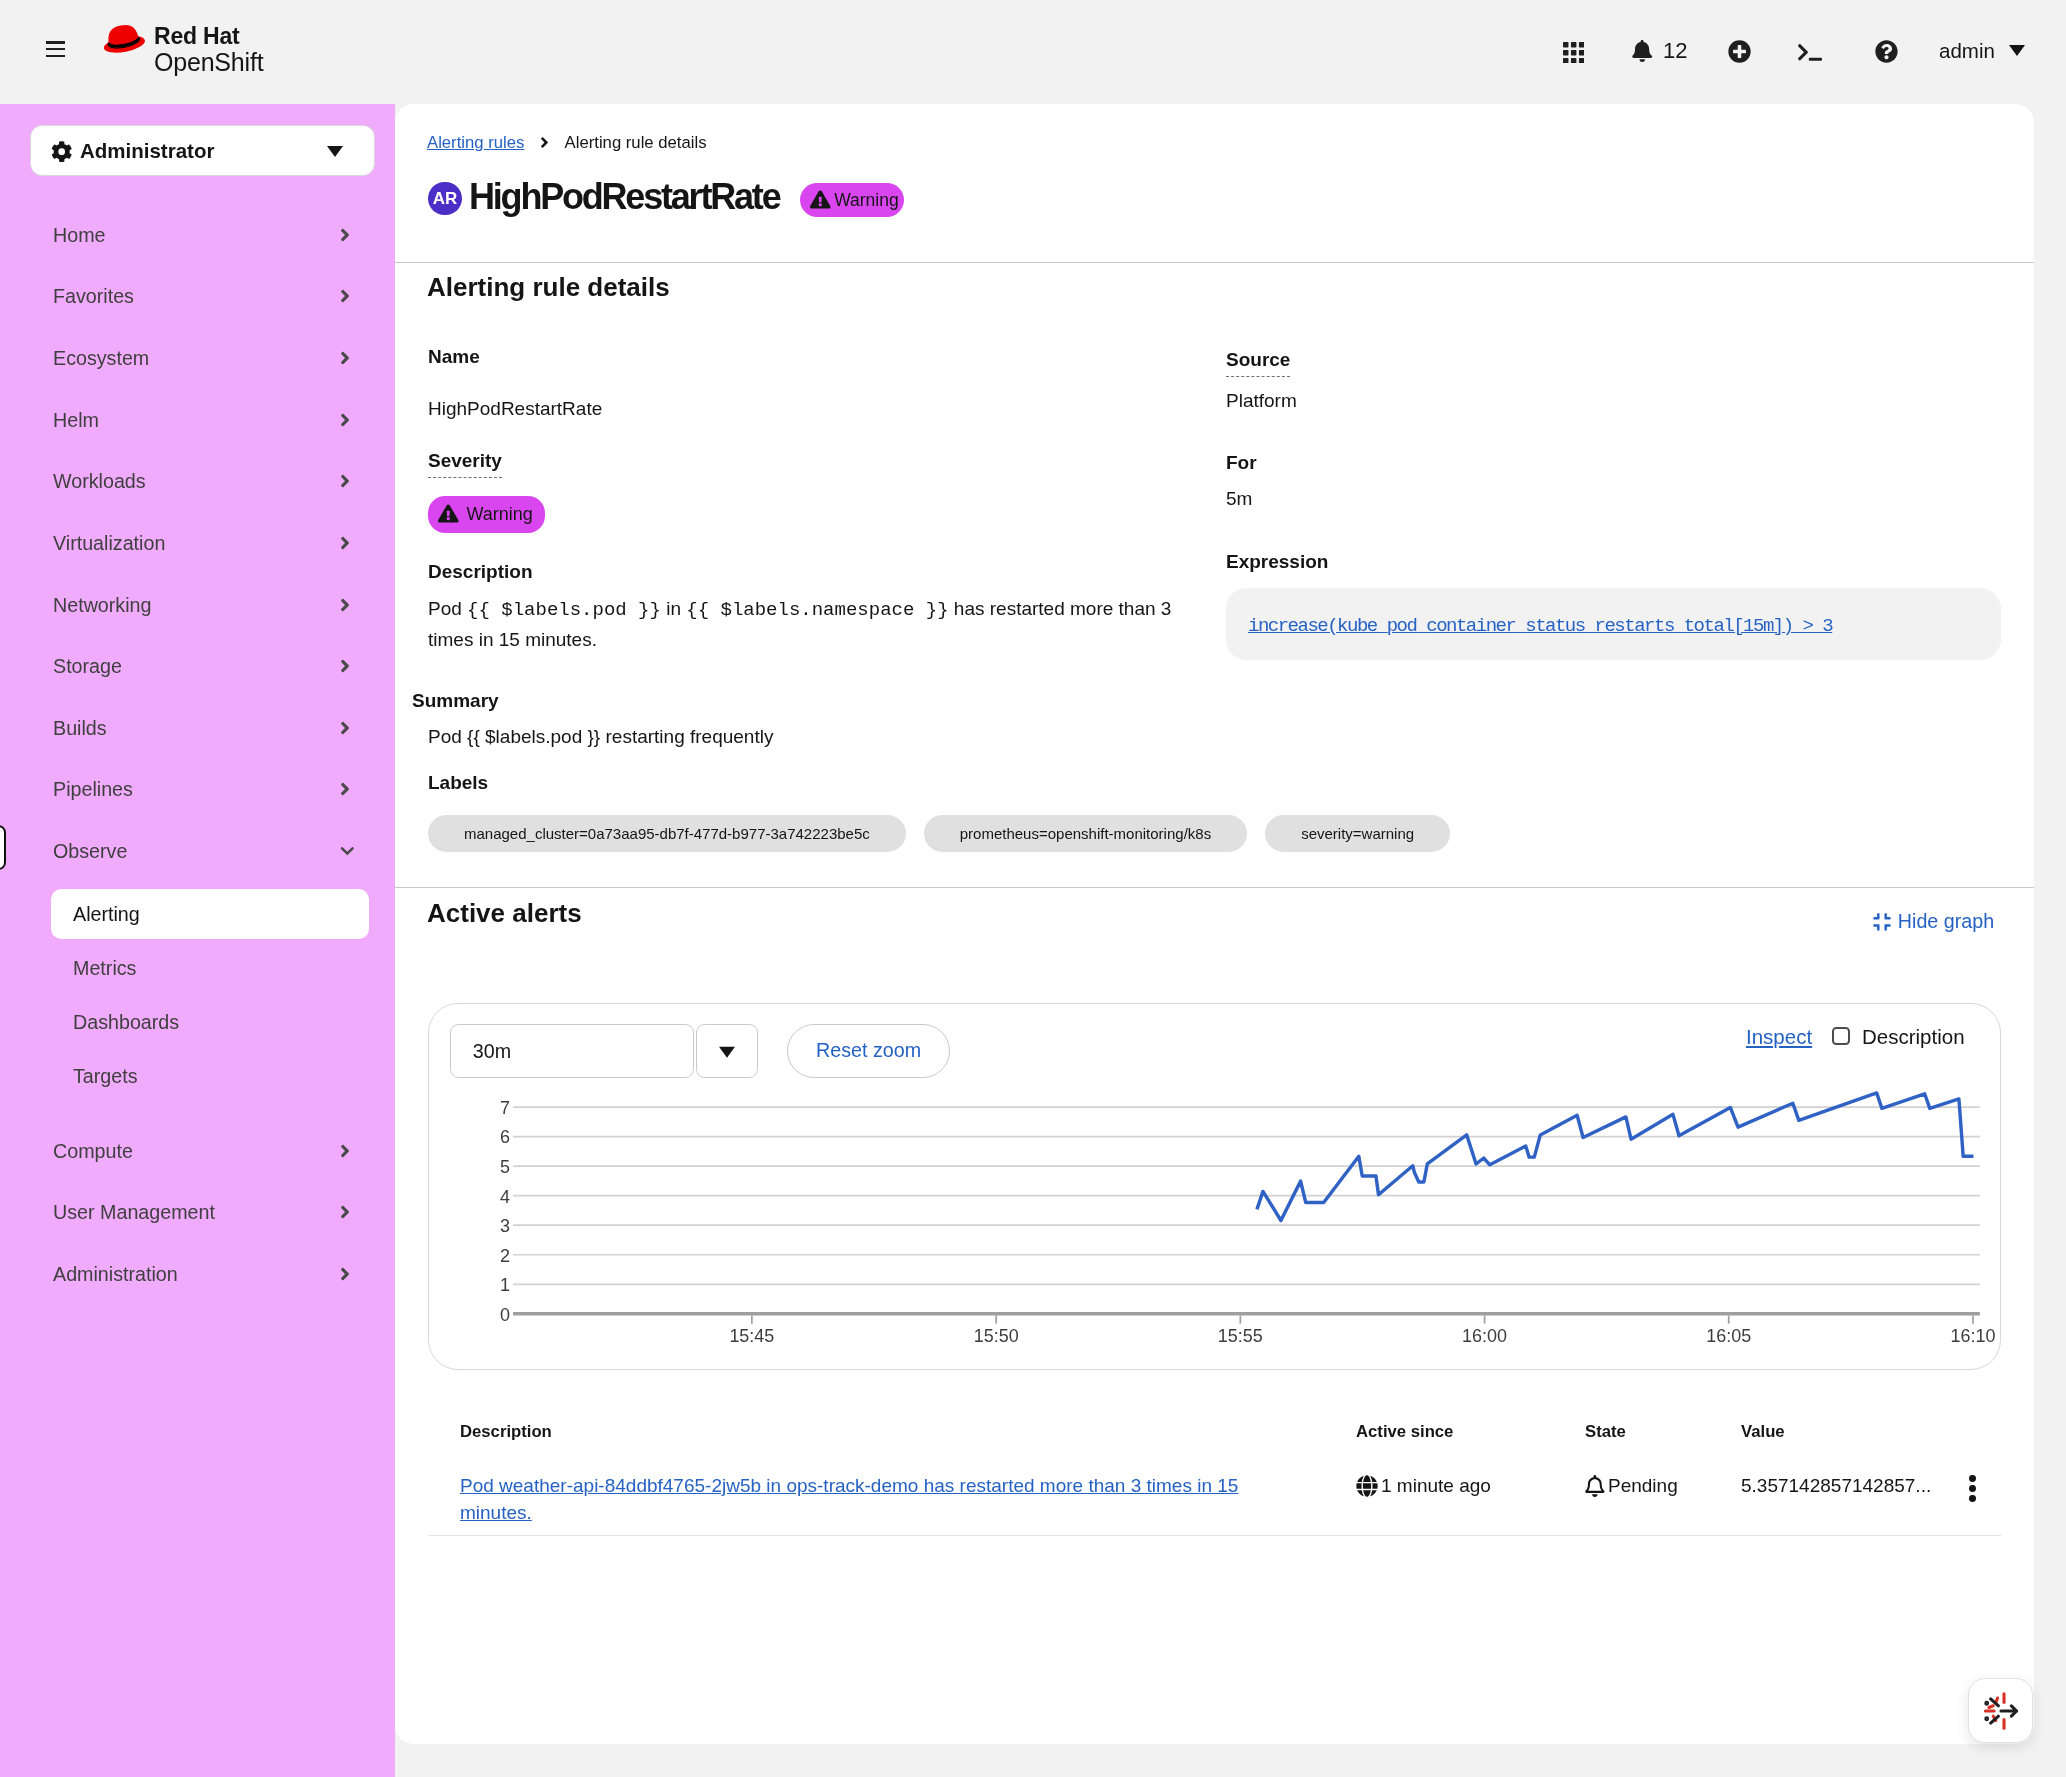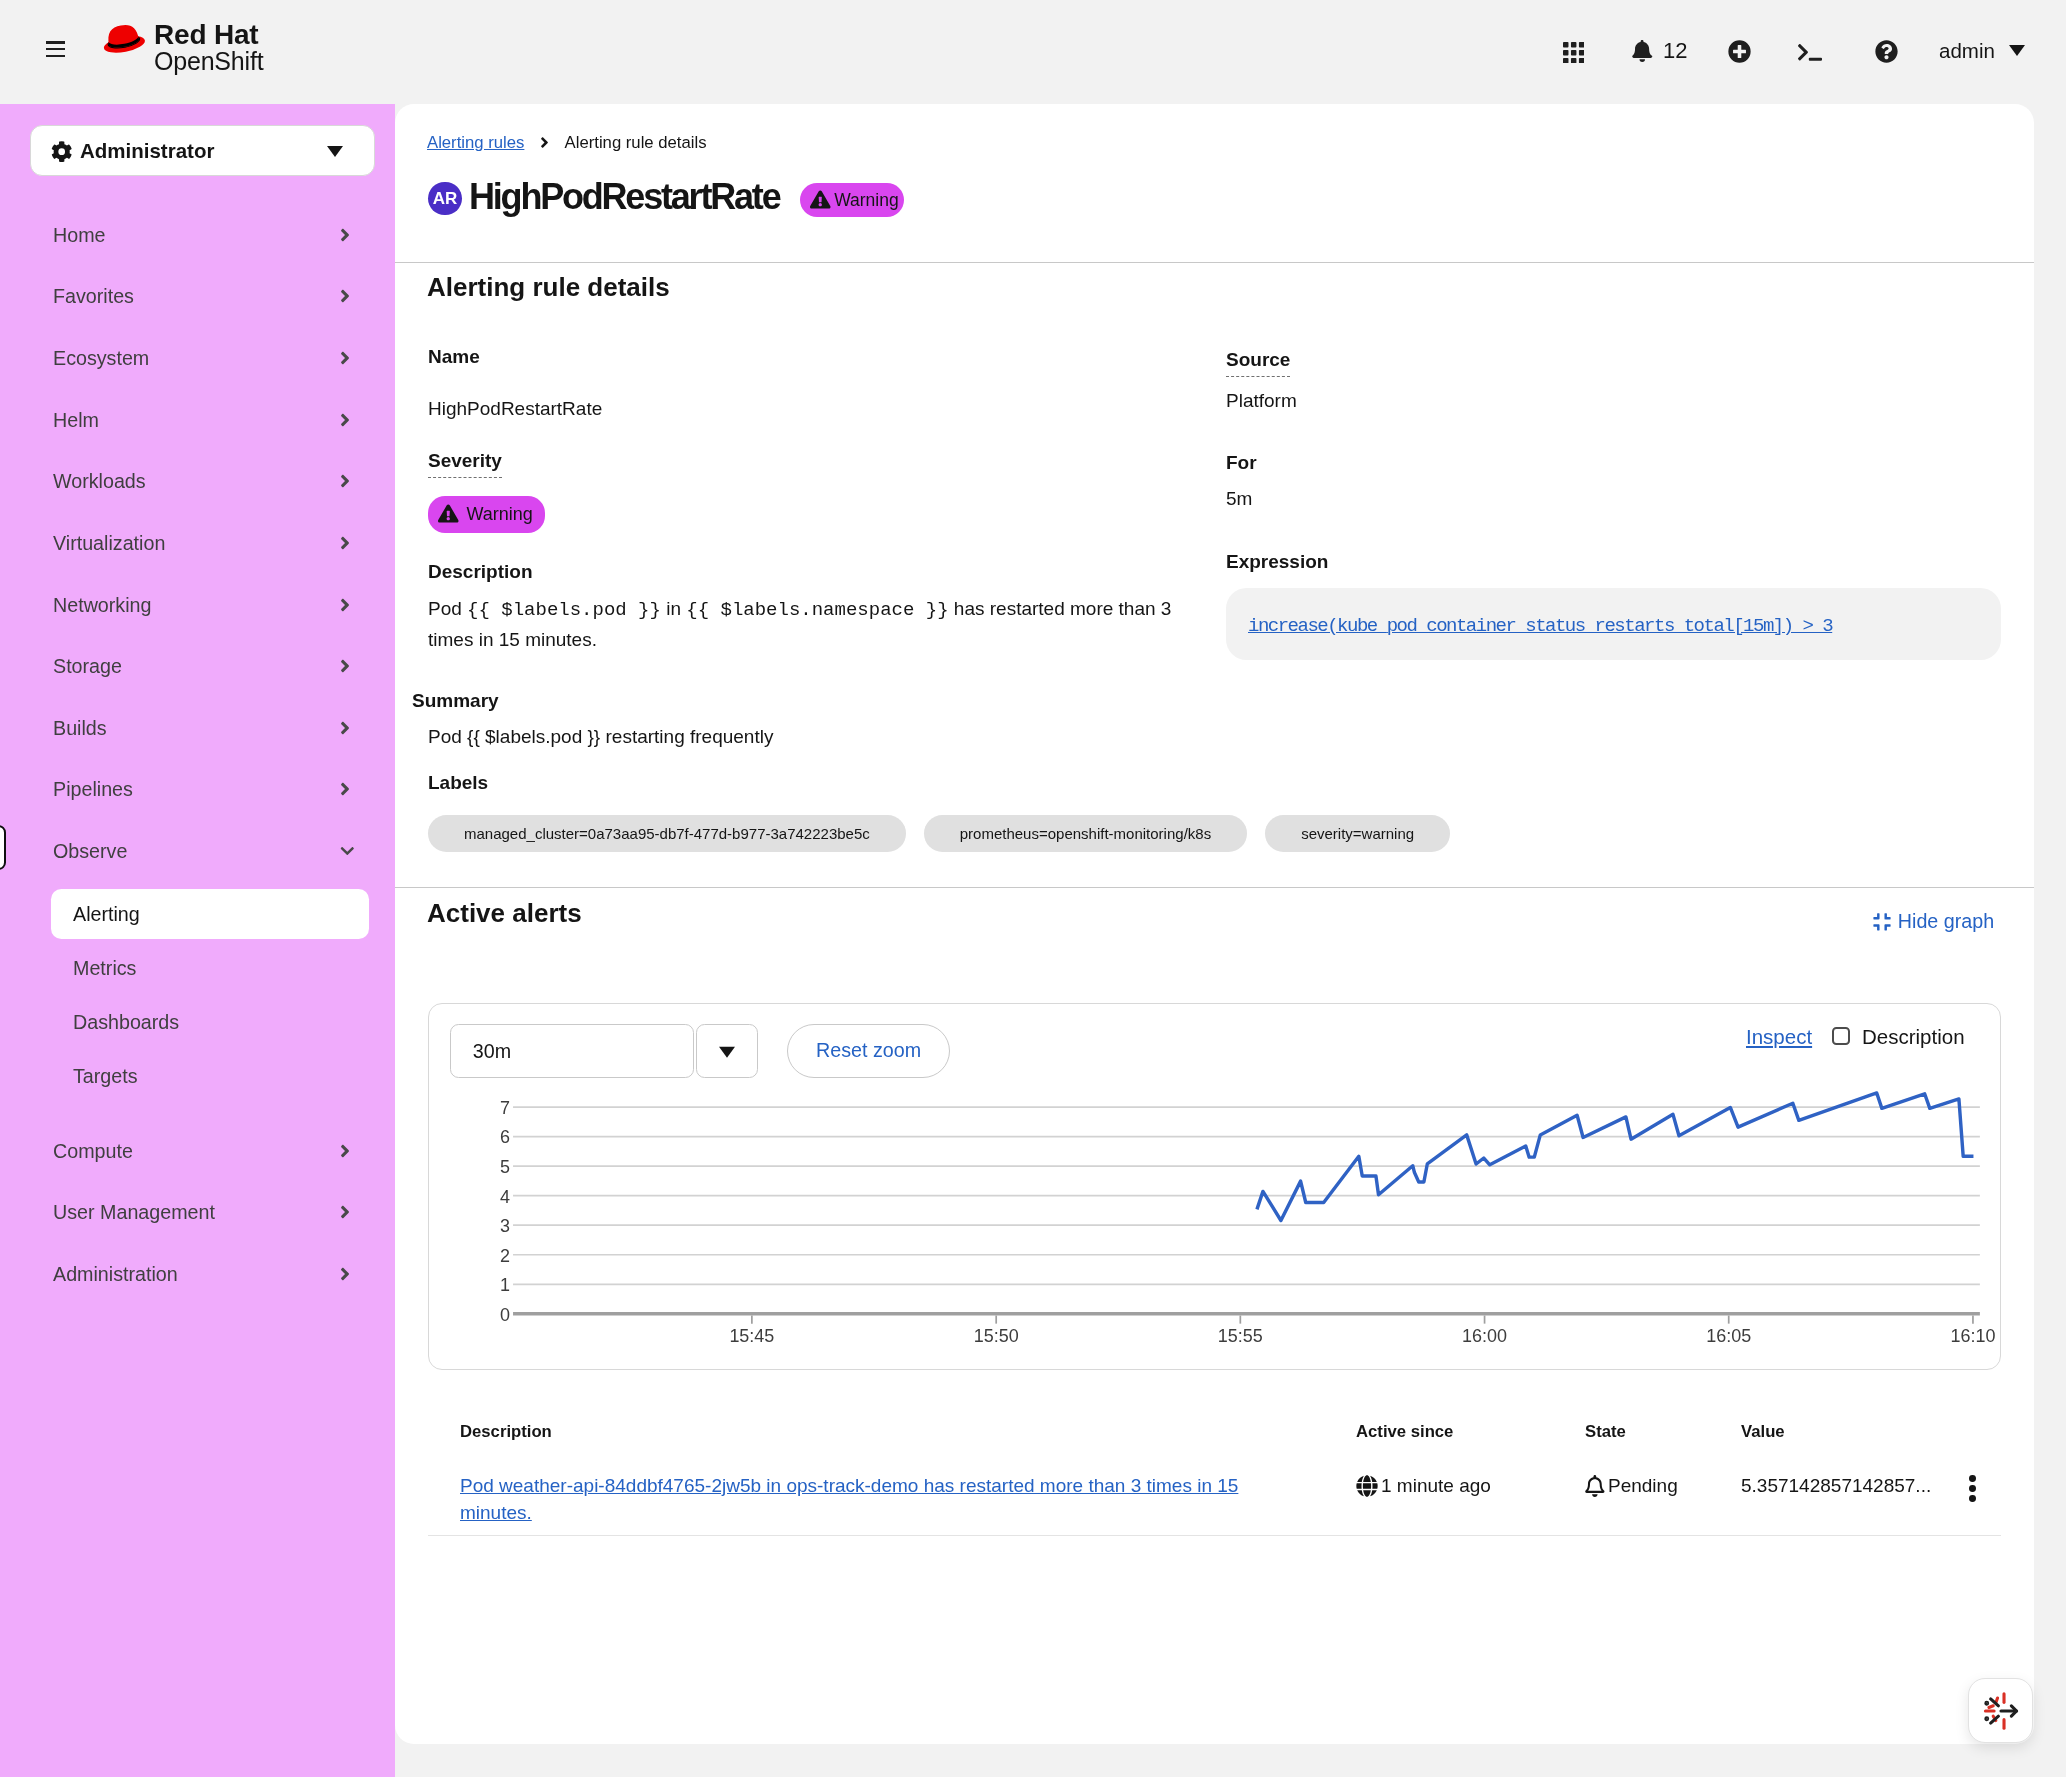--- a/index.html
+++ b/index.html
@@ -5,21 +5,21 @@
 * { margin:0; padding:0; box-sizing:border-box; }
 html,body { width:2067px; height:1777px; font-family:"Liberation Sans", sans-serif; background:#f2f2f2; color:#151515; overflow:hidden; position:relative; }
 .masthead { position:absolute; left:0; top:0; width:2067px; height:104px; background:#f2f2f2; }
 .sidebar { position:absolute; left:0; top:104px; width:395px; height:1673px; background:#f0abfc; }
 .content { position:absolute; left:395px; top:104px; width:1639px; height:1640px; background:#ffffff; border-radius:19px; }
 
 
 .burger { position:absolute; left:46px; top:41px; width:19px; height:17px; }
 .burger div { height:2.6px; background:#1f1f1f; margin-bottom:4.3px; }
 .logo-text { position:absolute; left:154px; top:22px; font-size:25px; line-height:26px; color:#151515; letter-spacing:-0.2px; }
-.logo-text b { font-weight:700; font-size:28px; }
+.logo-text b { font-weight:700; font-size:23px; }
 .hicon { position:absolute; top:40px; }
 .htext { position:absolute; top:51px; transform:translateY(-50%); font-size:20.5px; color:#151515; }
 
 
 .persp { position:absolute; left:30px; top:21.4px; width:345px; height:51px; background:#fff; border:1.7px solid #d8d8d8; border-radius:12px; }
 .persp .ptxt { position:absolute; left:49px; top:50%; transform:translateY(-50%); font-size:20.5px; font-weight:700; color:#151515; }
 .persp .pcaret { position:absolute; right:31px; top:19.7px; width:0; height:0; border-left:8.6px solid transparent; border-right:8.6px solid transparent; border-top:11px solid #151515; }
 .navitem { position:absolute; left:26px; width:343px; height:55px; font-size:19.7px; color:#3f3f3f; }
 .navitem .lbl { position:absolute; left:27px; top:50%; transform:translateY(-50%); }
 .navitem svg { position:absolute; right:18px; top:50%; transform:translateY(-50%); }
@@ -37,21 +37,21 @@
 .h2 { font-size:26px; font-weight:700; color:#151515; }
 .term { font-weight:700; font-size:19px; color:#151515; }
 .dashed { border-bottom:1.7px dashed #707070; padding-bottom:6px; }
 .val { font-size:19px; color:#151515; }
 .mono { font-family:"Liberation Mono", monospace; font-size:19px; }
 .pill { display:inline-block; background:#e0e0e0; border-radius:18.4px; height:37px; line-height:37px; padding:0 36px; font-size:15px; color:#151515; margin-right:18px; }
 .codeblock { position:absolute; left:831px; right:33px; top:484px; height:72px; background:#f2f2f2; border-radius:20.5px; }
 .codeblock a { position:absolute; left:22px; top:27px; color:#2562c4; font-family:"Liberation Mono", monospace; font-size:19px; letter-spacing:-1.5px; text-decoration:underline; white-space:nowrap; }
 
 
-.card { position:absolute; left:33px; top:899px; width:1573px; height:367px; background:#fff; border:1.7px solid #d8d8d8; border-radius:14px; }
+.card { position:absolute; left:33px; top:899px; width:1573px; height:367px; background:#fff; border:1.7px solid #d8d8d8; border-radius:30px; }
 .selectbox { position:absolute; left:21.4px; top:19.7px; width:244px; height:54px; border:1.7px solid #c9c9c9; border-radius:8.6px; font-size:19.7px; }
 .selectbox span { position:absolute; left:21.4px; top:50%; transform:translateY(-50%); }
 .caretbtn { position:absolute; left:267px; top:19.7px; width:62px; height:54px; border:1.7px solid #c9c9c9; border-radius:8.6px; }
 .caretbtn div { position:absolute; left:50%; top:50%; transform:translate(-50%,-38%); width:0; height:0; border-left:8.6px solid transparent; border-right:8.6px solid transparent; border-top:11px solid #151515; }
 .resetbtn { position:absolute; left:358px; top:19.7px; height:54px; line-height:51px; padding:0 28px; border:1.7px solid #c9c9c9; border-radius:27px; color:#2562c4; font-size:19.7px; }
 .inspect { position:absolute; left:1317px; top:20.5px; font-size:20.5px; color:#2562c4; text-decoration:underline; }
 .checkbox { position:absolute; left:1403px; top:23px; width:18px; height:18px; border:2.6px solid #4c4c4c; border-radius:4.3px; background:#fff; }
 .disc { position:absolute; left:1433px; top:20.5px; font-size:20.5px; color:#151515; }
 
 

